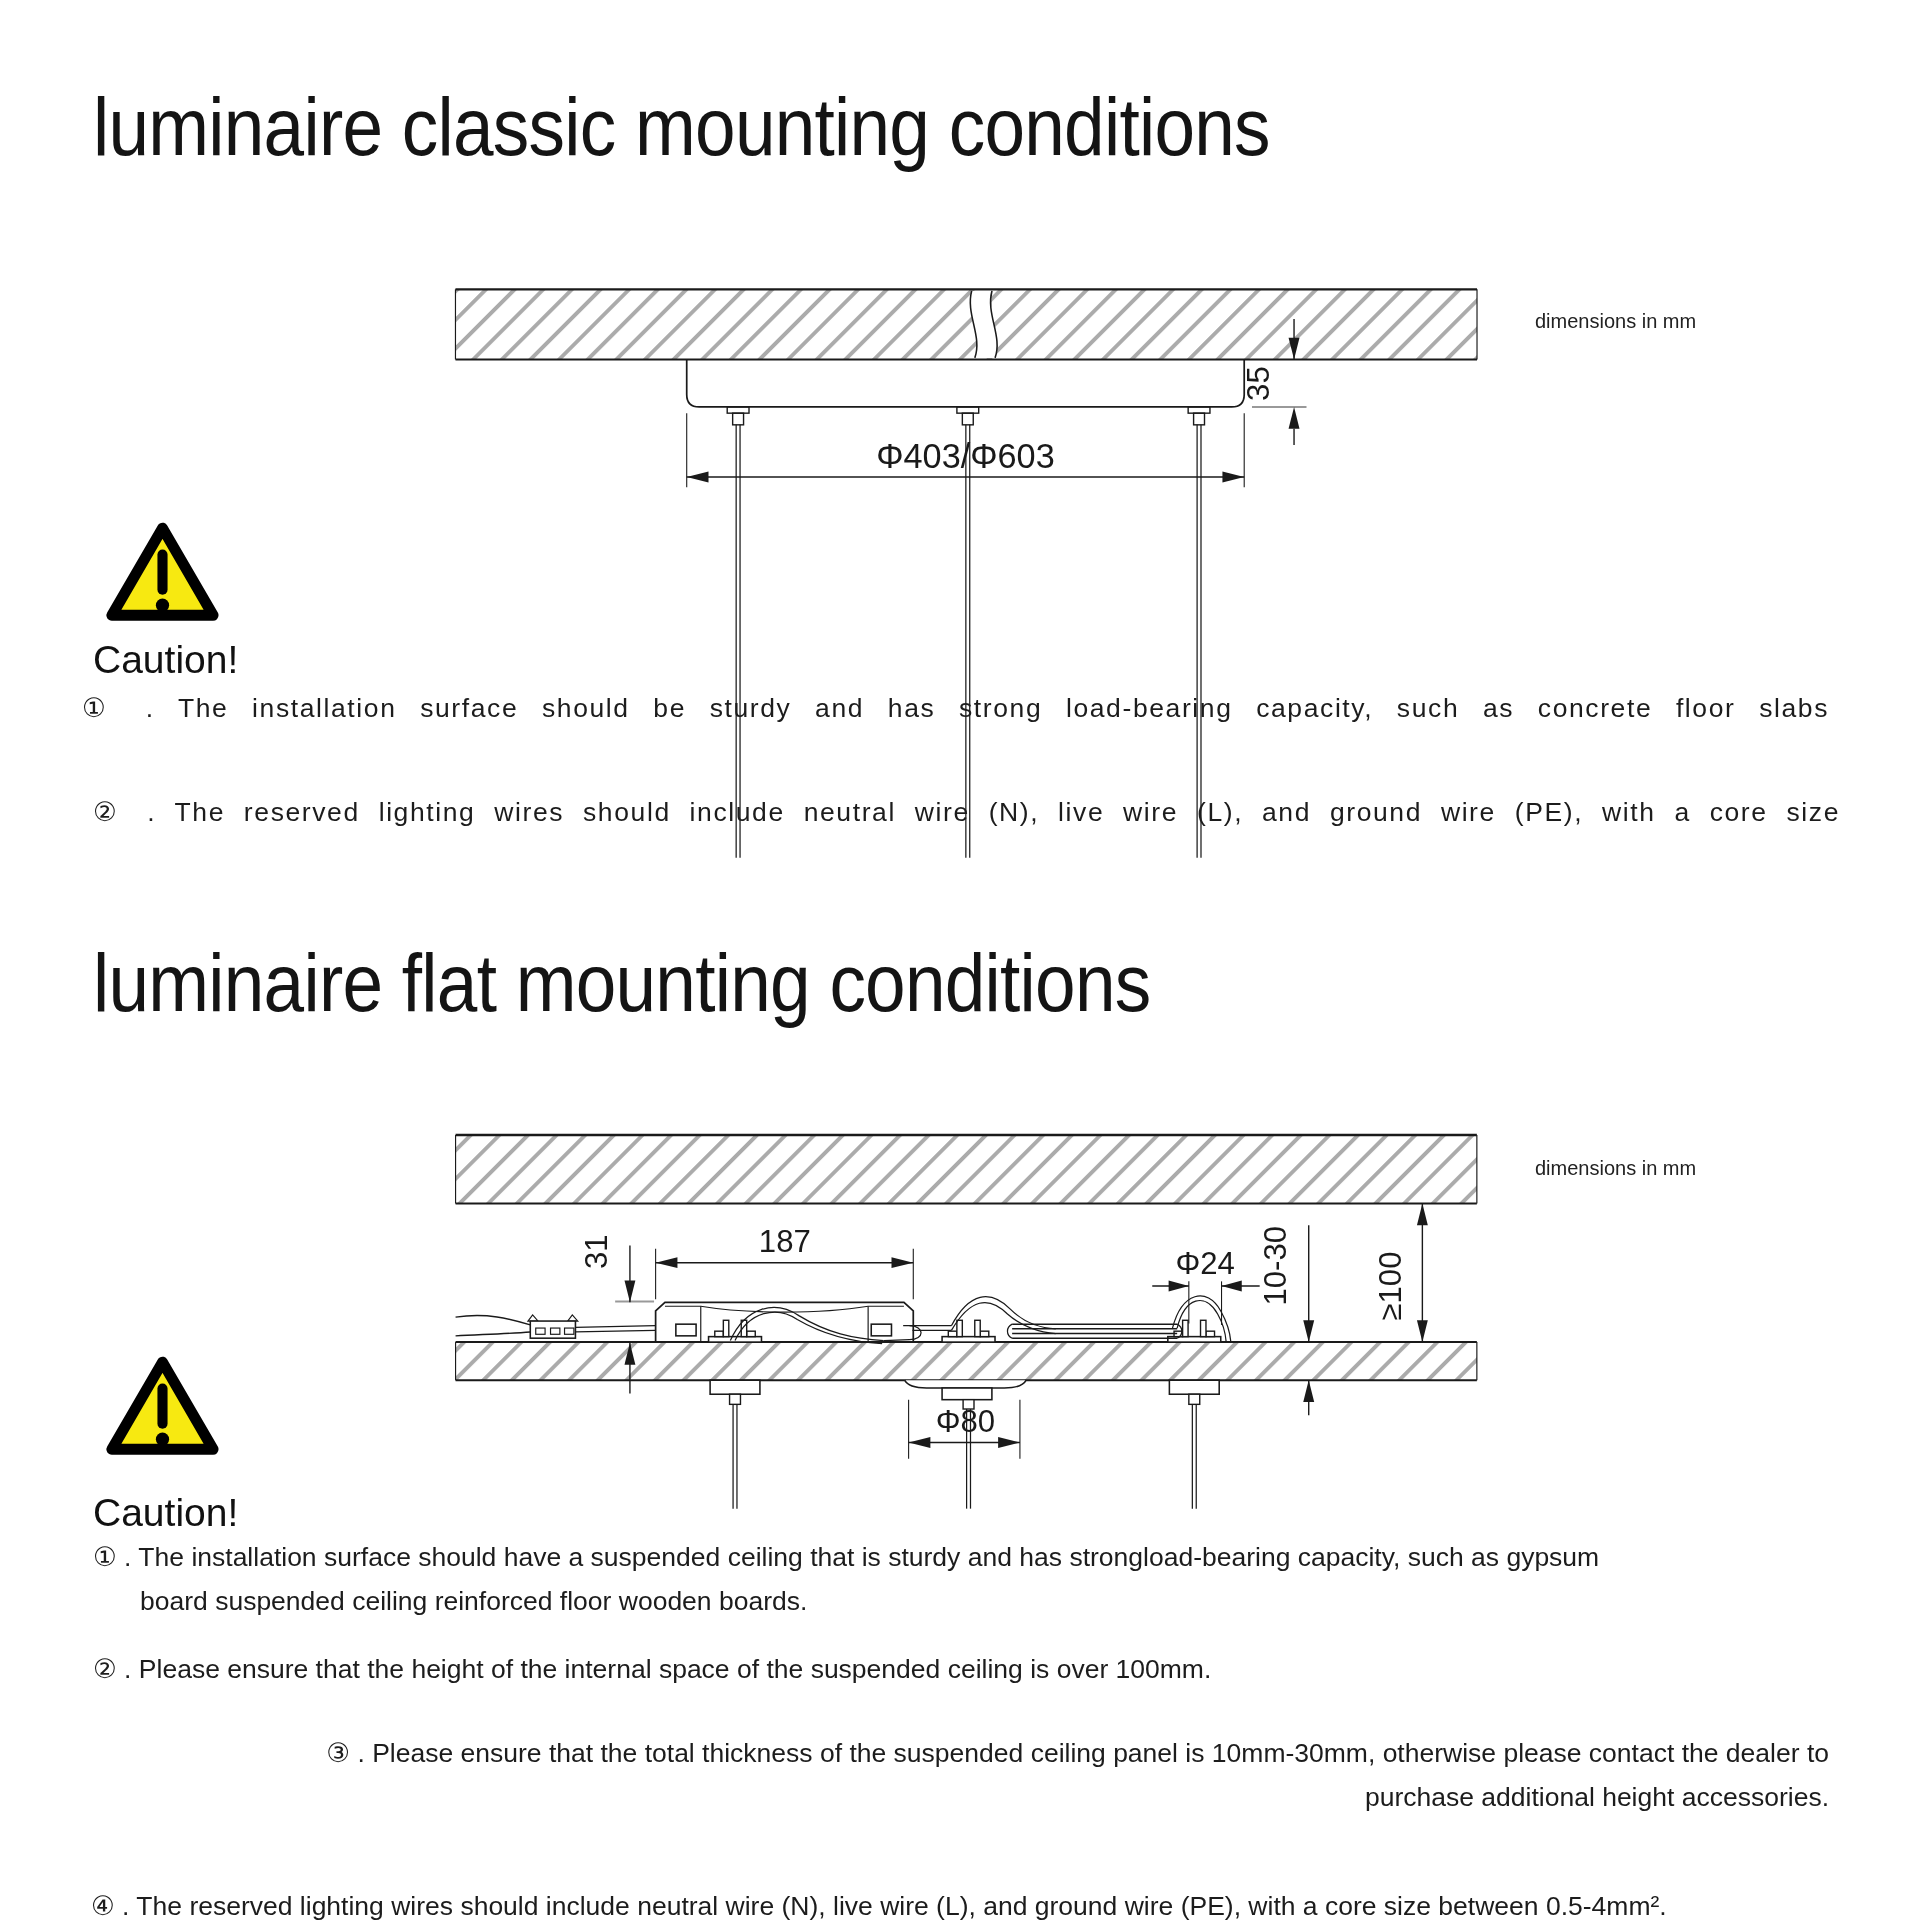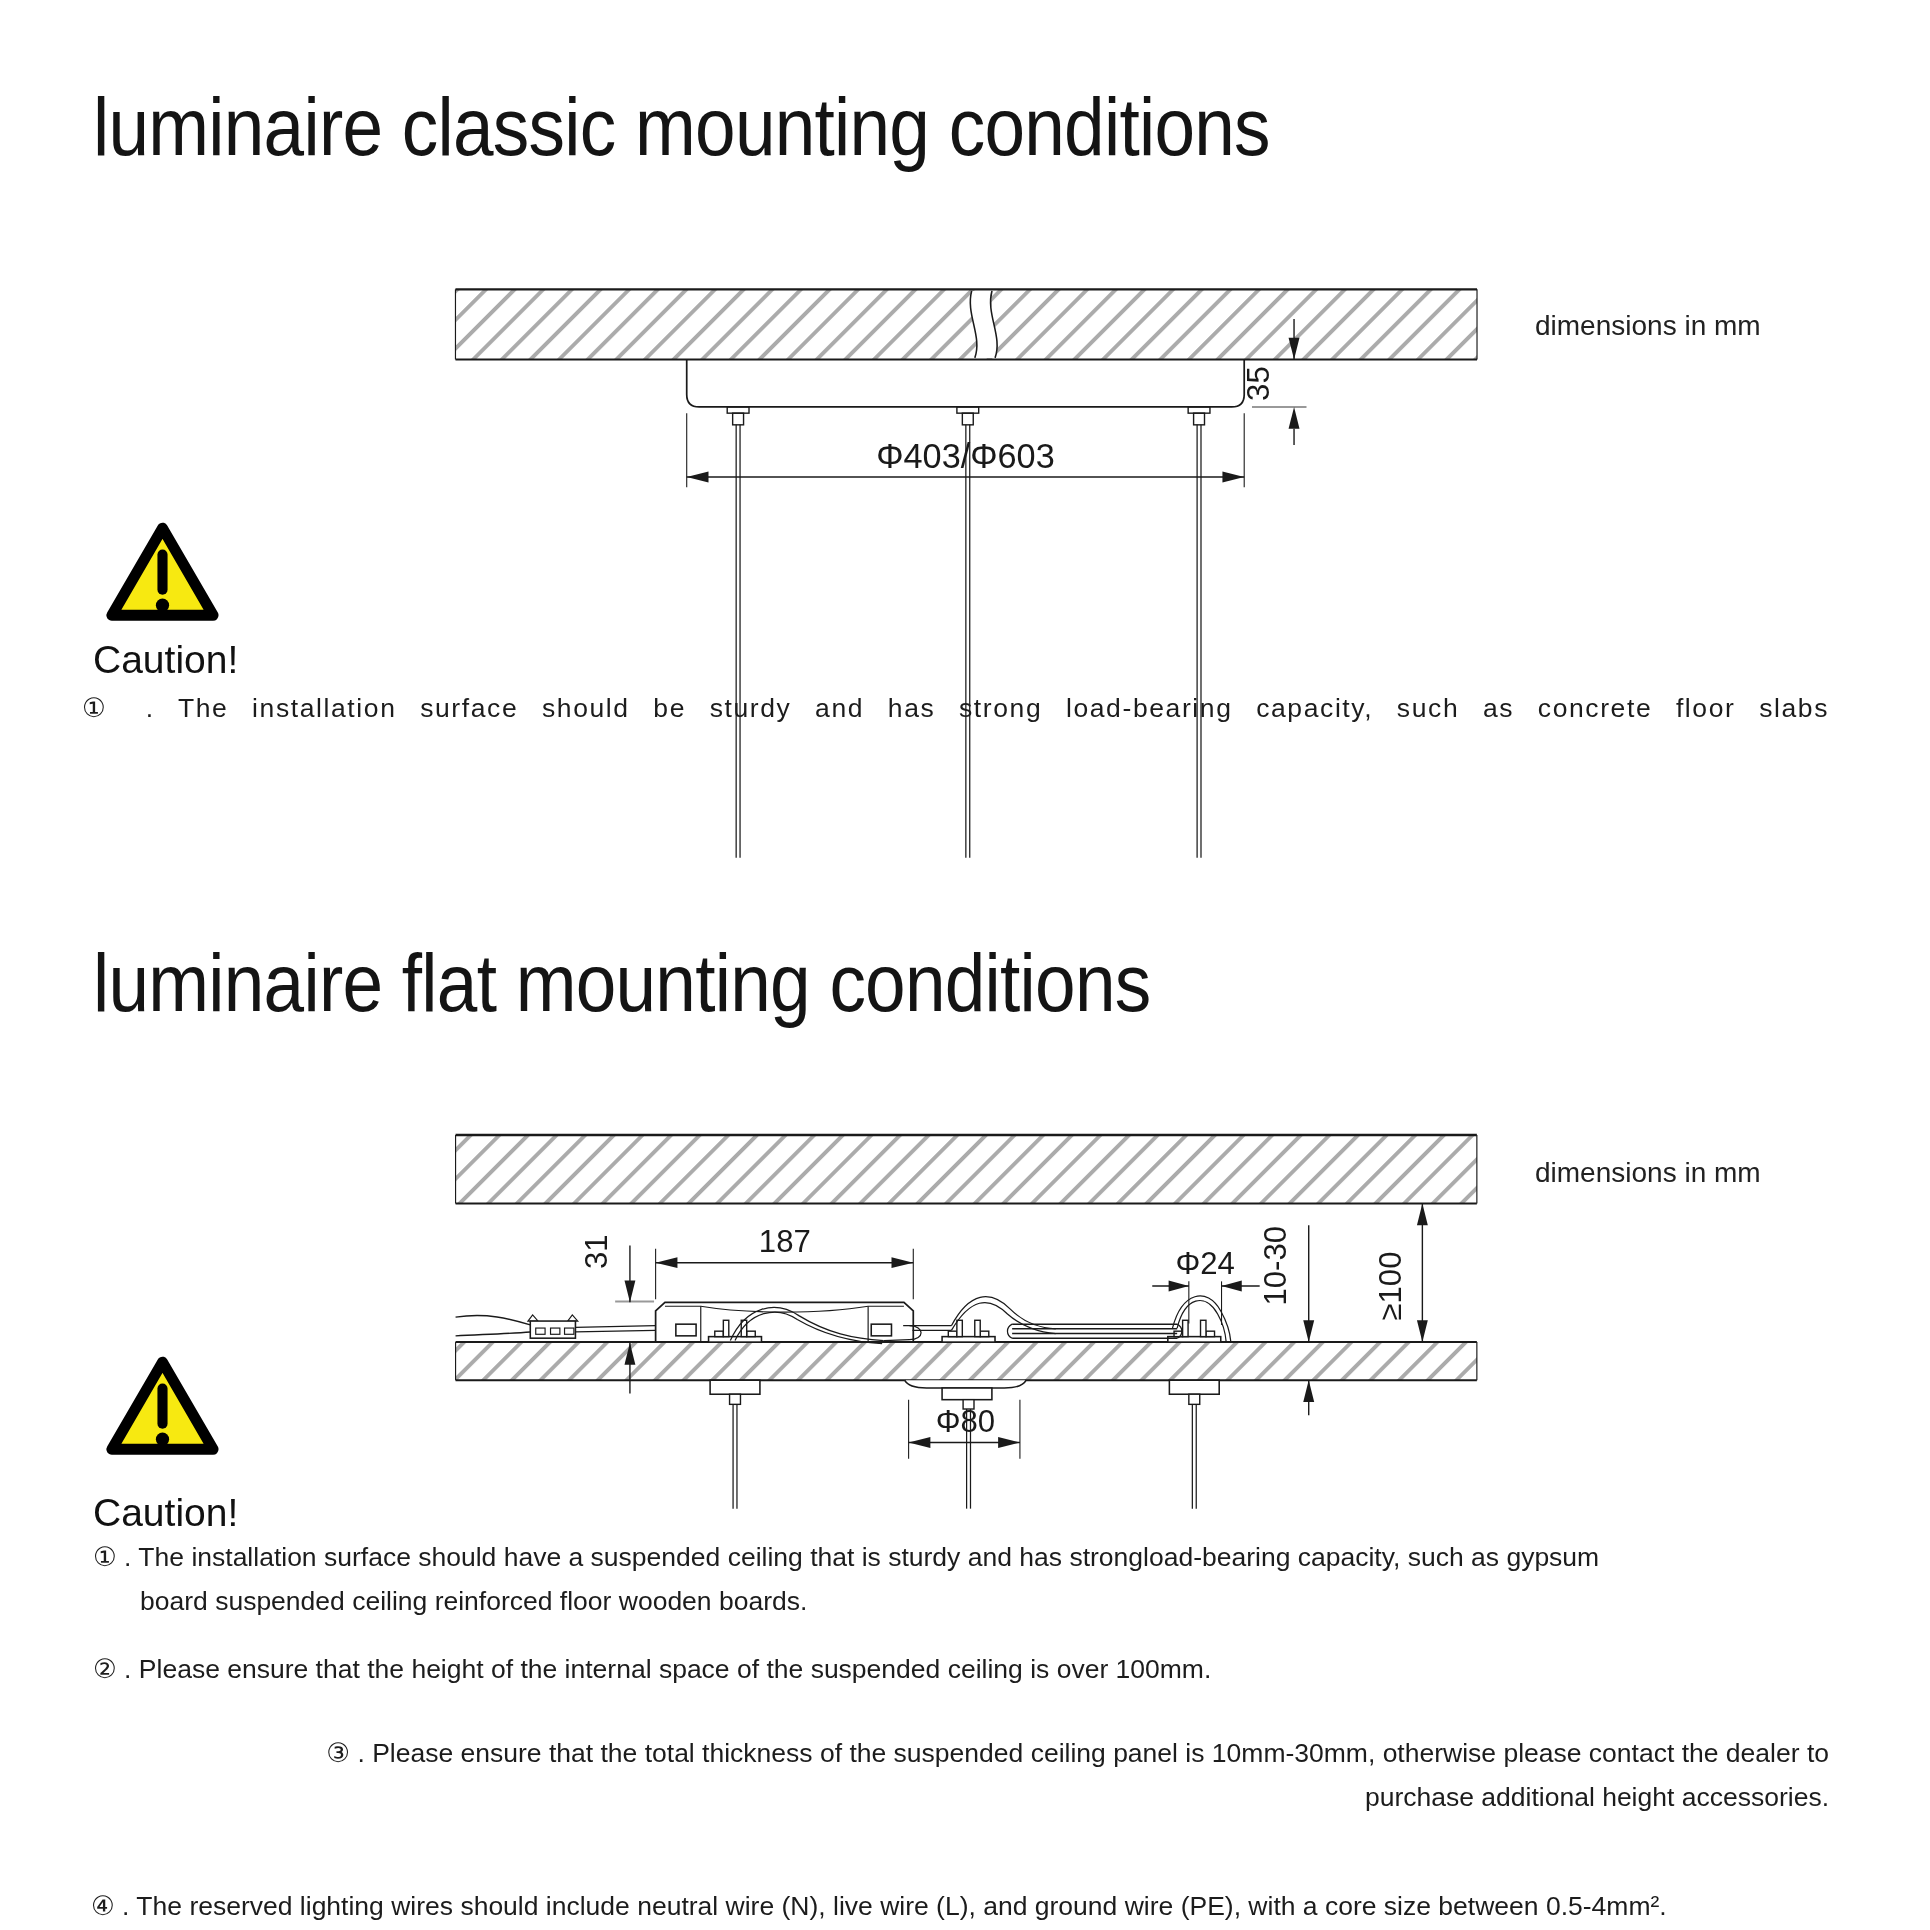--- a/index.html
+++ b/index.html
@@ -6,21 +6,21 @@
   body{
     width:1930px;height:1930px;background:#ffffff;position:relative;
     font-family:"Liberation Sans","DejaVu Sans",sans-serif;color:#1a1a1a;
     overflow:hidden;
   }
   .abs{position:absolute;}
   .title{
     font-size:81px;line-height:1;letter-spacing:-0.8px;color:#141414;
     transform:scaleX(0.9);transform-origin:0 0;white-space:nowrap;font-weight:400;
   }
-  .note{font-size:28px;color:#222;white-space:nowrap;}
+  .note{font-size:20px;color:#222;white-space:nowrap;}
   .caution-h{font-size:39px;color:#111;}
   .citem{width:1747px;font-size:26.5px;color:#1c1c1c;}
   .s1 .cline{line-height:37px;}
   .s2 .cline{line-height:44px;}
   .just{text-align:justify;text-align-last:justify;letter-spacing:1.6px;}
   .indent{padding-left:47px;}
   svg{display:block;}
   svg text{font-family:"Liberation Sans","DejaVu Sans",sans-serif;fill:#1a1a1a;}
 </style>
 </head>
@@ -99,20 +99,21 @@
   <line x1="79" y1="48" x2="79" y2="93" stroke="#000000" stroke-width="13" stroke-linecap="round"></line>
   <circle cx="79" cy="113" r="8.5" fill="#000000"></circle>
 </svg>
 
 <div class="abs caution-h" style="left:93px;top:638px;">Caution!</div>
 
 <div class="abs citem s1" style="left:82px;top:690px;">
   <div class="cline just">① . The installation surface should be sturdy and has strong load-bearing capacity, such as concrete floor slabs</div>
 </div>
 <div class="abs citem s1" style="left:93px;top:794px;">
+  <div class="cline just">② . The reserved lighting wires should include neutral wire (N), live wire (L), and ground wire (PE), with a core size</div>
 </div>
 
 <div class="abs title" style="left:93px;top:943px;">luminaire flat mounting conditions</div>
 
 <div class="abs note" style="left:1535px;top:1157px;">dimensions in mm</div>
 
 <svg class="abs" style="left:436px;top:1121px;" width="1090" height="397" viewBox="560 1440 1400 510">
   <defs>
     <pattern id="hatch2" width="26" height="26" patternUnits="userSpaceOnUse" patternTransform="rotate(-45)">
       <rect width="26" height="26" fill="#ffffff"></rect>

